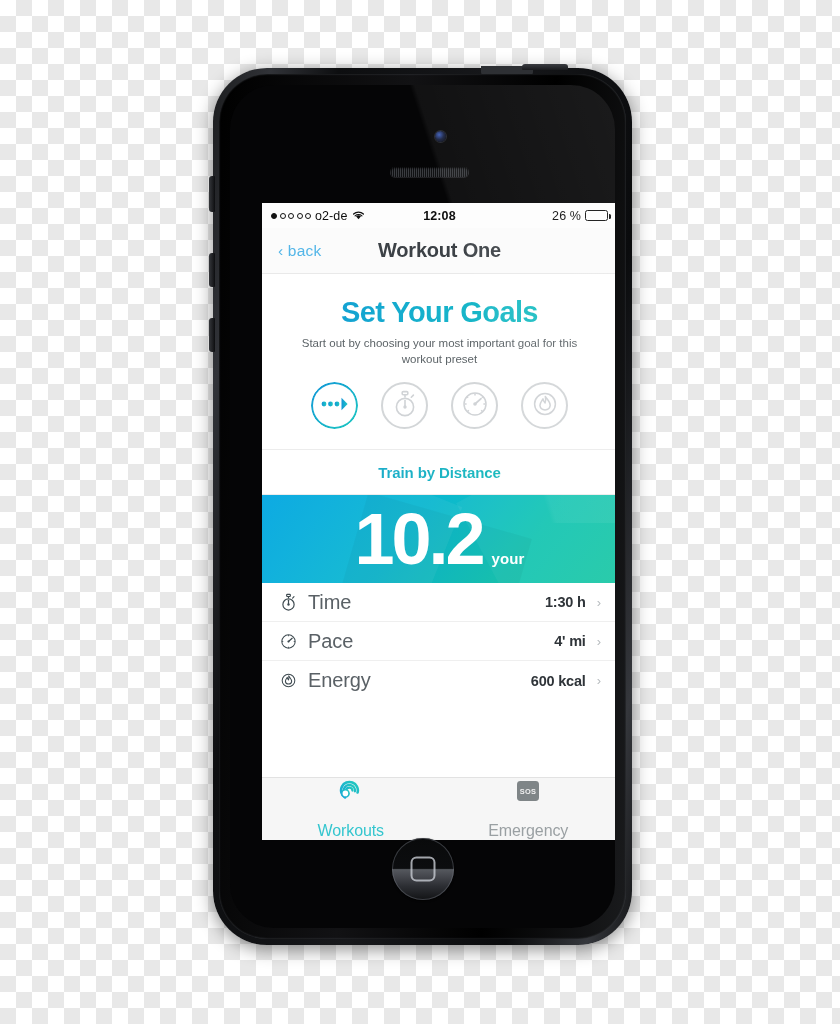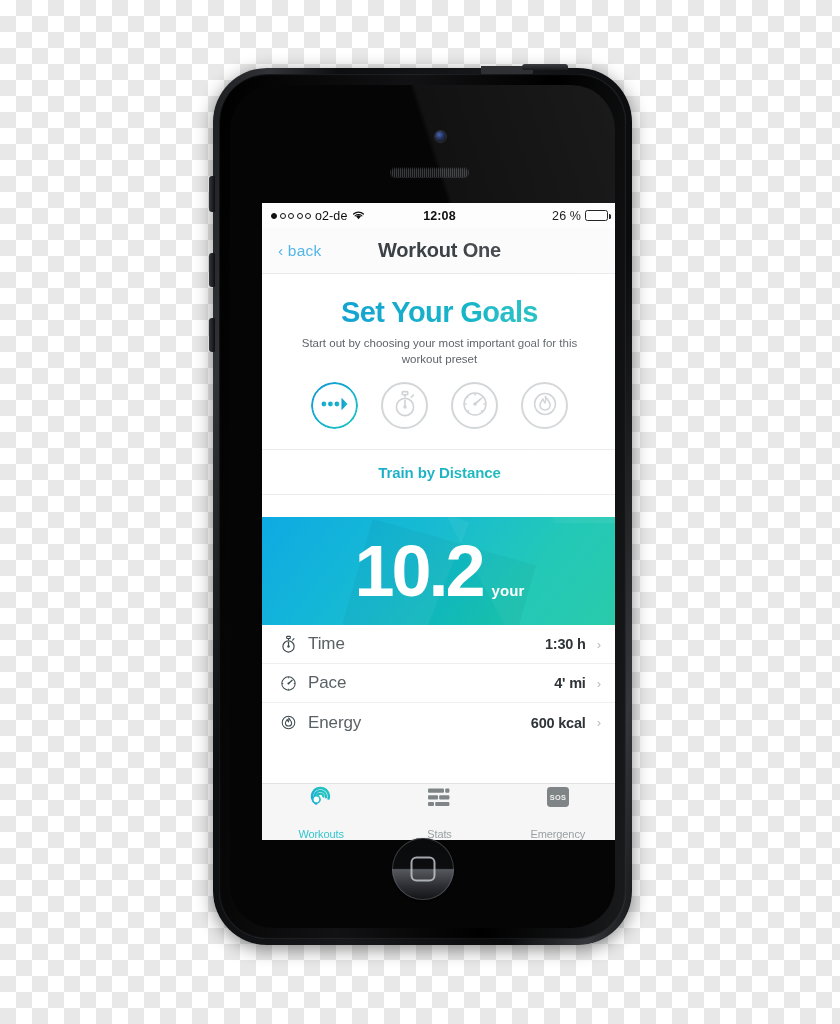--- a/index.html
+++ b/index.html
@@ -276,27 +276,26 @@
     -webkit-background-clip: text;
     background-clip: text;
     color: transparent;
     -webkit-text-fill-color: transparent;
     border-bottom: 1px solid #ececec;
   }
 
   
   #hero-banner {
     position: relative;
-    height: 108px;
+    height: 88px;
     background: linear-gradient(128deg, #00a6e2 0%, #0bb8cf 42%, #18c6b4 72%, #1fc9a6 100%);
     overflow: hidden;
     display: flex;
     align-items: center;
     justify-content: center;
-    margin-top: 22px;
   }
   
   .facet { position: absolute; pointer-events: none; }
   #facet1 {
     left: -12%; top: -40%; width: 62%; height: 190%;
     background: rgba(255,255,255,0.055);
     transform: rotate(22deg);
   }
   #facet2 {
     right: -18%; top: -55%; width: 55%; height: 200%;
@@ -334,21 +333,21 @@
     height: 39px;
     display: flex;
     align-items: center;
     padding: 0 16px 0 15px;
     border-bottom: 1px solid #efefef;
   }
   .stat-row:last-child { border-bottom: none; }
   .stat-icon { width: 22px; display: flex; align-items: center; justify-content: center; }
   .stat-label {
     margin-left: 9px;
-    font-size: 17px;
+    font-size: 20px;
     color: #5a6166;
     letter-spacing: -0.1px;
   }
   .stat-value {
     margin-left: auto;
     font-size: 14.5px;
     font-weight: bold;
     color: #2f3439;
     letter-spacing: -0.2px;
   }
@@ -370,21 +369,21 @@
   .tab-item {
     flex: 1;
     display: flex;
     flex-direction: column;
     align-items: center;
     justify-content: center;
     gap: 20px;
     padding-top: 2px;
   }
   .tab-label {
-    font-size: 11px;
+    font-size: 16px;
     color: #9aa0a3;
     letter-spacing: -0.1px;
   }
   .tab-item.active .tab-label { color: #34c6cf; }
   .tab-icon { height: 22px; display: flex; align-items: center; justify-content: center; }
 </style>
 </head>
 <body>
 
 <div id="phone">
@@ -590,35 +589,20 @@
                   <path d="M7 17.5 A8.4 8.4 0 1 1 19.6 12.5" stroke-width="2.6"></path>
                   <path d="M8.6 15.4 A5.6 5.6 0 1 1 16.9 11.2" stroke-width="2.4"></path>
                   <path d="M10.4 13.6 A3.1 3.1 0 1 1 14.4 10.6" stroke-width="2.2"></path>
                 </g>
                 <circle cx="7.4" cy="13.4" r="3.6" fill="#ffffff" stroke="url(#gSwirl)" stroke-width="1.6"></circle>
               </svg>
             </span>
             <span class="tab-label">Workouts</span>
           </div>
 
-          <div class="tab-item">
-            <span class="tab-icon">
-              <svg width="22" height="19" viewBox="0 0 22 19">
-                <g fill="#7f8587">
-                  <rect x="0" y="0.5" width="16" height="4.2" rx="1"></rect>
-                  <rect x="17.2" y="0.5" width="4.2" height="4.2" rx="1"></rect>
-                  <rect x="0" y="7.2" width="10" height="4.2" rx="1"></rect>
-                  <rect x="11.2" y="7.2" width="10.2" height="4.2" rx="1"></rect>
-                  <rect x="0" y="13.9" width="6" height="4.2" rx="1"></rect>
-                  <rect x="7.2" y="13.9" width="14.2" height="4.2" rx="1"></rect>
-                </g>
-              </svg>
-            </span>
-            <span class="tab-label">Stats</span>
-          </div>
 
 
           <div class="tab-item">
             <span class="tab-icon">
               <svg width="22" height="20" viewBox="0 0 22 20">
                 <rect x="0" y="0" width="22" height="20" rx="3.4" fill="#7f8587"></rect>
                 <text x="11" y="13.4" text-anchor="middle" font-family="Liberation Sans, sans-serif" font-size="7.4" font-weight="bold" fill="#f0f0f0" letter-spacing="0.3">SOS</text>
               </svg>
             </span>
             <span class="tab-label">Emergency</span>

